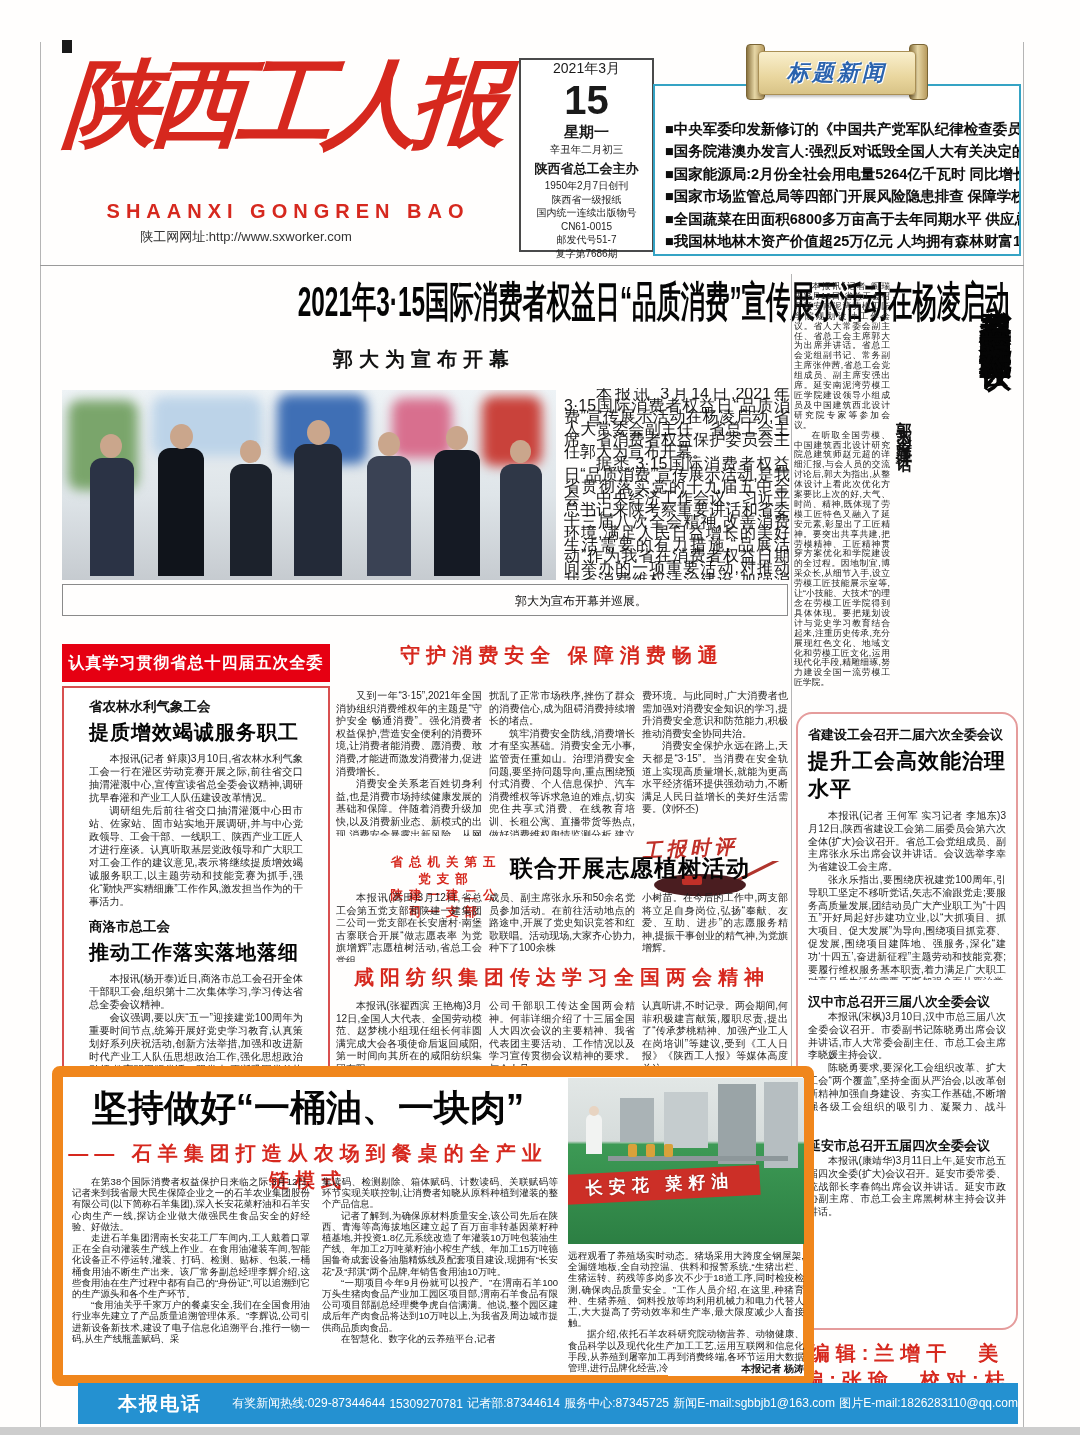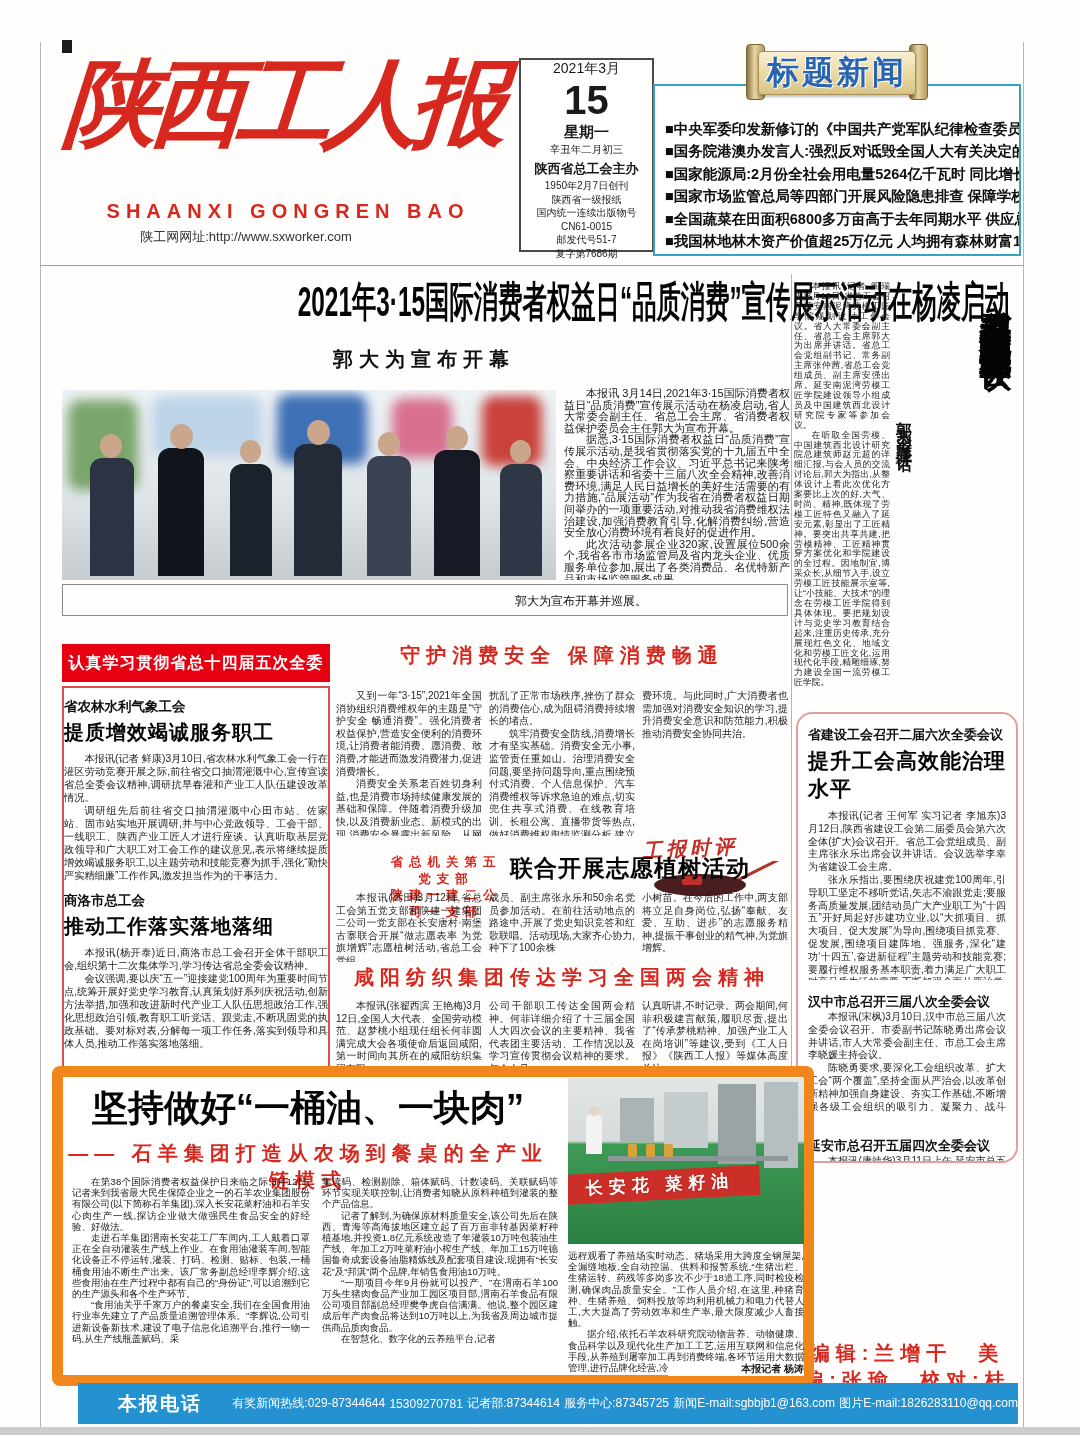--- a/index.html
+++ b/index.html
@@ -24,36 +24,36 @@
   .db-line{font-size:10px;line-height:13.5px;color:#222;}
   
   .hlbox{border:2px solid #35a3c4;background:#fff;}
   .hl-item{font-size:14.5px;font-weight:bold;line-height:22.4px;color:#0d0d0d;white-space:nowrap;}
   .scroll-band{position:absolute;left:10px;top:9px;right:10px;height:42px;
                background:linear-gradient(180deg,#f9efcd,#e9d69e 60%,#d8c387);
                border:1px solid #a98f55;border-radius:4px;box-shadow:0 2px 3px rgba(0,0,0,.25);
                display:flex;align-items:center;justify-content:center;}
   .scroll-roll{position:absolute;top:2px;width:17px;height:54px;border-radius:4px;
                background:linear-gradient(90deg,#8a7340,#e6d6a5 45%,#b89b5e);border:1px solid #7a6536;}
-  .scroll-text{font-size:32px;font-weight:900;color:#2a63ae;letter-spacing:3px;
-               text-shadow:1px 1px 0 #fff,-1px -1px 0 #fff;}
+  .scroll-text{font-size:22px;font-weight:900;color:#2a63ae;letter-spacing:3px;
+               text-shadow:1px 1px 0 #fff,-1px -1px 0 #fff;font-style:italic;}
   
   .lead-headline{font-size:42px;font-weight:900;color:#050505;display:inline-block;
                  transform:scaleX(.58);transform-origin:center;white-space:nowrap;letter-spacing:0;}
   .lead-sub{font-size:23px;font-weight:600;letter-spacing:2px;}
-  .micro{font-size:11px;line-height:11.6px;color:#181818;overflow:hidden;}
+  .micro{font-size:16px;line-height:11.6px;color:#181818;overflow:hidden;}
   .caption-box{border:1px solid #8a8a8a;font-size:12px;color:#111;}
   
   .vbody{font-size:8.8px;line-height:9.9px;overflow:hidden;color:#222;}
   .vsub{writing-mode:vertical-rl;font-size:16px;font-weight:bold;letter-spacing:5px;color:#111;}
   .vtitle{writing-mode:vertical-rl;font-size:32px;font-weight:900;line-height:45px;letter-spacing:2px;color:#050505;}
   
   .red-banner{background:#e60012;color:#fff;font-size:16px;font-weight:bold;line-height:38px;
               text-align:center;letter-spacing:1px;}
-  .left-box{border:2px solid #d85050;padding:10px 0;overflow:hidden;background:#fff;}
+  .left-box{border:2px solid #d85050;padding:10px 25px;overflow:hidden;background:#fff;}
   .kicker{font-size:13.5px;font-weight:bold;color:#101010;}
   .art-title{font-size:20px;font-weight:800;color:#050505;margin:3px 0 6px 0;letter-spacing:1px;}
   .small-body{font-size:10.2px;line-height:13px;color:#1c1c1c;}
   
   .mid-title{font-size:28px;font-weight:900;letter-spacing:2px;color:#050505;}
   .mid-title2{font-size:23px;font-weight:900;letter-spacing:1px;color:#050505;}
   .col{font-size:10px;line-height:12.6px;overflow:hidden;color:#1c1c1c;}
   .stamp-label{font-family:"DejaVu Serif","Liberation Serif",serif;font-style:italic;font-weight:bold;
                font-size:20px;color:#c03028;letter-spacing:4px;}
   
@@ -199,20 +199,21 @@
   <div class="abs col jt bodytxt" style="left:336px;top:690px;width:146px;height:146px;">
     <p>又到一年“3·15”,2021年全国消协组织消费维权年的主题是“守护安全 畅通消费”。强化消费者权益保护,营造安全便利的消费环境,让消费者能消费、愿消费、敢消费,才能进而激发消费潜力,促进消费增长。</p>
     <p>消费安全关系老百姓切身利益,也是消费市场持续健康发展的基础和保障。伴随着消费升级加快,以及消费新业态、新模式的出现,消费安全暴露出新风险。从网红直播卖假货,到长租公寓爆雷,再到在线教育机构倒闭跑路……一些领域的消费安全问题反映集中,</p>
   </div>
   <div class="abs col jt bodytxt" style="left:489px;top:690px;width:146px;height:146px;">
     <p class="cont">扰乱了正常市场秩序,挫伤了群众的消费信心,成为阻碍消费持续增长的堵点。</p>
     <p>筑牢消费安全防线,消费增长才有坚实基础。消费安全无小事,监管责任重如山。治理消费安全问题,要坚持问题导向,重点围绕预付式消费、个人信息保护、汽车消费维权等诉求急迫的难点,切实兜住共享式消费、在线教育培训、长租公寓、直播带货等热点,做好消费维权舆情监测分析,建立健全高效便捷的投诉举报处理和反馈机制,不断推进消费规则完善,构建规范的消</p>
   </div>
   <div class="abs col jt bodytxt" style="left:642px;top:690px;width:146px;height:146px;">
     <p class="cont">费环境。与此同时,广大消费者也需加强对消费安全知识的学习,提升消费安全意识和防范能力,积极推动消费安全协同共治。</p>
+    <p>消费安全保护永远在路上,天天都是“3·15”。当消费在安全轨道上实现高质量增长,就能为更高水平经济循环提供强劲动力,不断满足人民日益增长的美好生活需要。(刘怀丕)</p>
   </div>
   <div class="abs" style="left:642px;top:834px;width:146px;height:66px;">
     <div class="stamp-label" style="transform:rotate(-3deg);">工报时评</div>
     <svg width="146" height="38" viewBox="0 0 146 38">
       <line x1="82" y1="26" x2="142" y2="-4" stroke="#b0342c" stroke-width="3"></line>
       <ellipse cx="58" cy="24" rx="46" ry="11" fill="#4a1d20"></ellipse>
       <rect x="40" y="15" width="20" height="9" rx="2" fill="#c03028"></rect>
     </svg>
   </div>
 
@@ -235,21 +236,21 @@
   <div class="abs col jt bodytxt" style="left:336px;top:1000px;width:146px;height:66px;">
     <p>本报讯(张翟西滨 王艳梅)3月12日,全国人大代表、全国劳动模范、赵梦桃小组现任组长何菲圆满完成大会各项使命后返回咸阳,第一时间向其所在的咸阳纺织集团有限</p>
   </div>
   <div class="abs col jt bodytxt" style="left:489px;top:1000px;width:146px;height:66px;">
     <p class="cont">公司干部职工传达全国两会精神。何菲详细介绍了十三届全国人大四次会议的主要精神、我省代表团主要活动、工作情况以及学习宣传贯彻会议精神的要求。与会人员</p>
   </div>
   <div class="abs col jt bodytxt" style="left:642px;top:1000px;width:146px;height:66px;">
     <p class="cont">认真听讲,不时记录。两会期间,何菲积极建言献策,履职尽责,提出了“传承梦桃精神、加强产业工人在岗培训”等建议,受到《工人日报》《陕西工人报》等媒体高度关注。</p>
   </div>
 
-  <div class="abs pink-box" style="left:796px;top:712px;width:222px;height:451px;box-sizing:border-box;">
+  <div class="abs pink-box" style="left:796px;top:712px;width:222px;height:618px;box-sizing:border-box;">
     <div class="r-kicker">省建设工会召开二届六次全委会议</div>
     <div class="r-title">提升工会高效能治理水平</div>
     <div class="r-body jt bodytxt" style="height:170px;">
       <p>本报讯(记者 王何军 实习记者 李旭东)3月12日,陕西省建设工会第二届委员会第六次全体(扩大)会议召开。省总工会党组成员、副主席张永乐出席会议并讲话。会议选举李幸为省建设工会主席。</p>
       <p>张永乐指出,要围绕庆祝建党100周年,引导职工坚定不移听党话,矢志不渝跟党走;要服务高质量发展,团结动员广大产业职工为“十四五”开好局起好步建功立业,以“大抓项目、抓大项目、促大发展”为导向,围绕项目抓竞赛、促发展,围绕项目建阵地、强服务,深化“建功‘十四五’,奋进新征程”主题劳动和技能竞赛;要履行维权服务基本职责,着力满足广大职工对高品质生活的需要,不断加强全面从严治党,强化“勤快严实精细廉”作风,提升工会高效能治理水平。</p>
     </div>
     <div class="r-kicker" style="margin-top:13px;">汉中市总召开三届八次全委会议</div>
     <div class="r-body jt bodytxt" style="height:104px;">
       <p>本报讯(宋枫)3月10日,汉中市总三届八次全委会议召开。市委副书记陈晓勇出席会议并讲话,市人大常委会副主任、市总工会主席李晓媛主持会议。</p>
       <p>陈晓勇要求,要深化工会组织改革、扩大工会“两个覆盖”,坚持全面从严治会,以改革创新精神加强自身建设、夯实工作基础,不断增强各级工会组织的吸引力、凝聚力、战斗力。</p>

